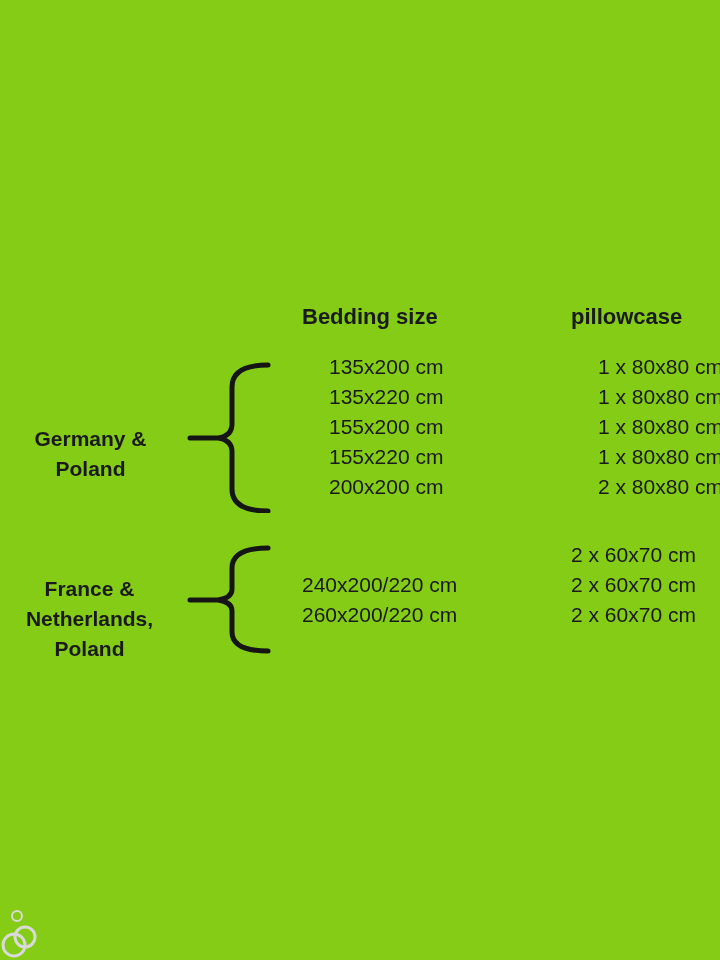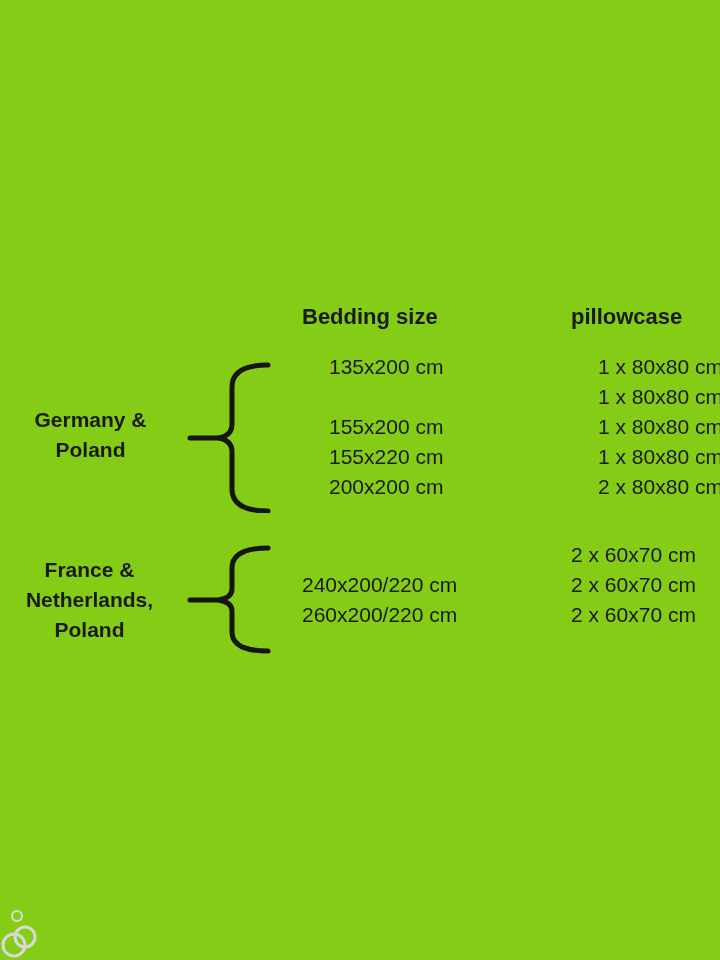--- a/index.html
+++ b/index.html
@@ -47,20 +47,21 @@
     line-height: 30px;
   }
 
   
   .region {
     position: absolute;
     text-align: center;
     font-size: 21px;
     font-weight: bold;
     line-height: 30px;
+    margin-top: 19px;
   }
   .region-1 { left: 18px; top: 405px; width: 145px; }
   .region-2 { left: 12px; top: 555px; width: 155px; }
 
   
   .brace { position: absolute; }
   .brace-1 { left: 186px; top: 361px; }
   .brace-2 { left: 186px; top: 544px; }
   .brace path {
     fill: none;
@@ -92,20 +93,21 @@
   <svg class="brace brace-1" width="88" height="152" viewBox="0 0 88 152">
     <path d="M 82 4 Q 46 4, 46 26 L 46 63 Q 46 75, 32 77 Q 46 79, 46 91 L 46 128 Q 46 150, 82 150 M 4 77 L 32 77"></path>
   </svg>
 
   <div class="rows rows-1">
     <div class="row">
       <span class="size-col">135x200 cm</span>
       <span class="pillow-col">1 x 80x80 cm</span>
     </div>
     <div class="row">
+      <span class="size-col">135x220 cm</span>
       <span class="pillow-col">1 x 80x80 cm</span>
     </div>
     <div class="row">
       <span class="size-col">155x200 cm</span>
       <span class="pillow-col">1 x 80x80 cm</span>
     </div>
     <div class="row">
       <span class="size-col">155x220 cm</span>
       <span class="pillow-col">1 x 80x80 cm</span>
     </div>

